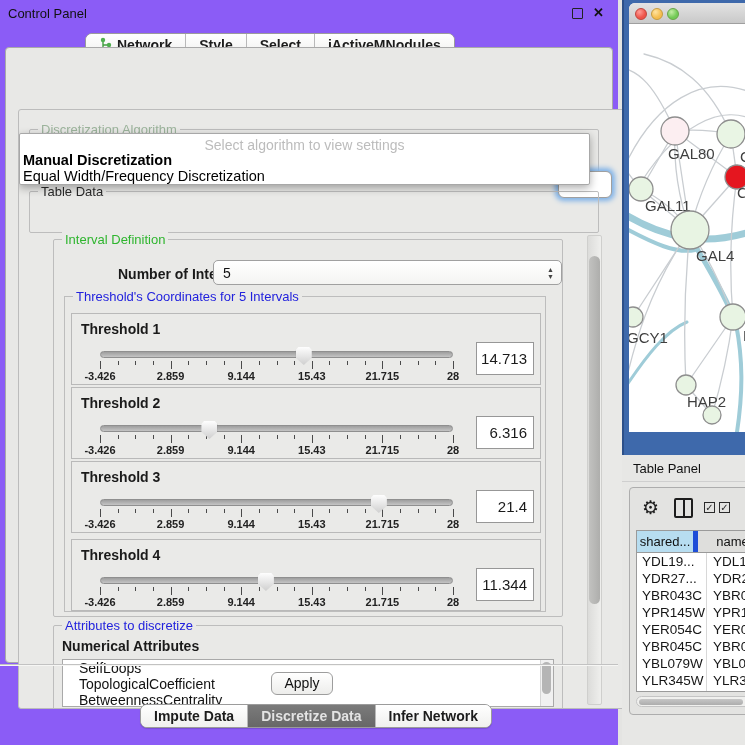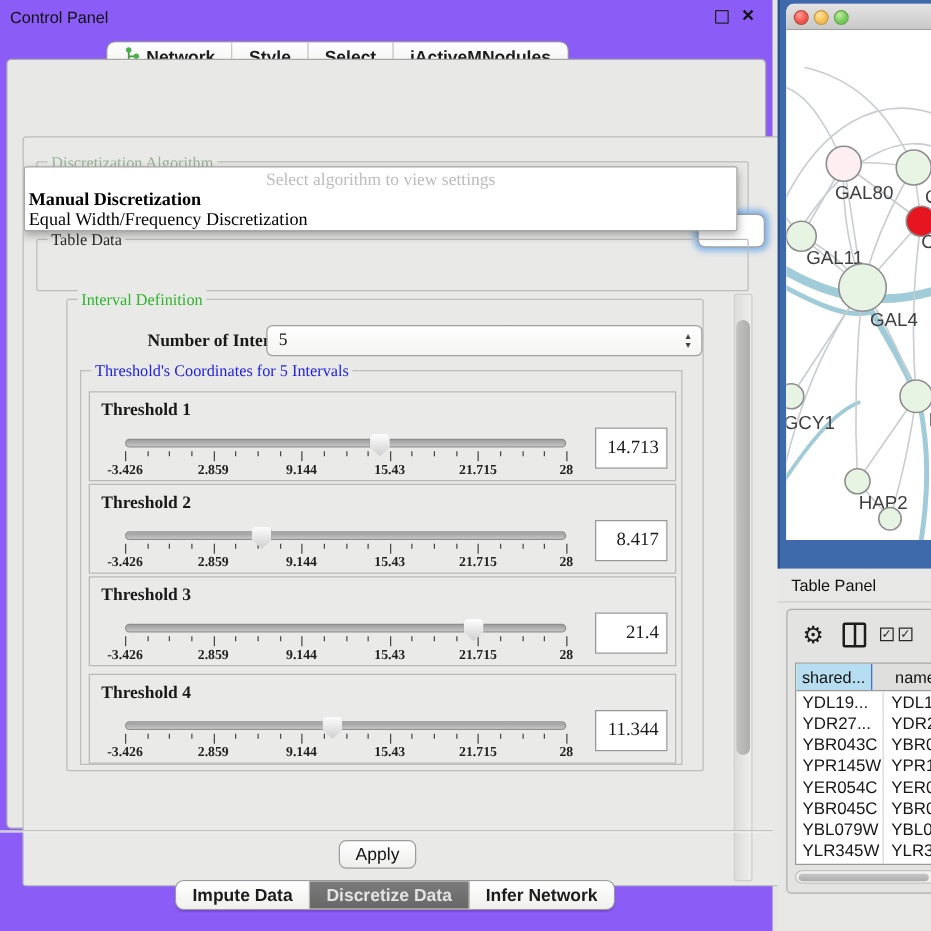--- a/index.html
+++ b/index.html
@@ -18,21 +18,21 @@
   
   .segbar { position:absolute; display:flex; border:1px solid #9b9b9b; border-radius:7px; overflow:hidden; background:#fff; box-shadow:0 1px 1px rgba(0,0,0,.15); }
   #top-tabs { left:85px; top:33px; height:24px; }
   #bottom-tabs { left:140px; top:704px; height:24px; }
   .seg { display:flex; align-items:center; gap:5px; padding:0 13px; font-size:14px; font-weight:bold; color:#1c1c1c; background:linear-gradient(#ffffff,#f0f0ee); border-right:1px solid #b9b9b9; white-space:nowrap; }
   .seg:last-child { border-right:none; }
   .seg.active { background:linear-gradient(#7b7b7b,#676767); color:#e3e3e3; }
 
   
   #outer-panel { position:absolute; left:5px; top:47px; width:608px; height:616px; border:1px solid #a9a9a9; border-radius:4px; background:#e8e8e6; }
-  #inner-panel { position:absolute; left:12px; top:61px; width:680px; height:600px; border:1px solid #bcbcbc; border-radius:3px; background:#e9e9e7; overflow:hidden;font-family:Liberation Serif, serif; }
+  #inner-panel { position:absolute; left:12px; top:61px; width:680px; height:600px; border:1px solid #bcbcbc; border-radius:3px; background:#e9e9e7; overflow:hidden; }
 
   .group { position:absolute; border:1px solid #bdbdbd; border-radius:2px; }
   .group-title { position:absolute; top:-8px; left:8px; background:#e9e9e7; padding:0 3px; font-size:13px; white-space:nowrap; }
 
   
   #algo-group { left:10px; top:19px; width:570px; height:56px; }
   #algo-group .group-title { color:#9bb39b; }
   #algo-combo-sliver { position:absolute; left:528px; top:41px; width:54px; height:27px; background:#fff; border:1px solid #9f9f9f; border-radius:6px; box-shadow:0 0 5px 2.5px #7fb2e8; }
 
   
@@ -107,21 +107,21 @@
   #tp-card { position:absolute; left:7px; top:32px; width:130px; height:228px; background:#e3e3e1; border:1px solid #adadad; border-radius:4px; }
   #tp-toolbar { position:absolute; left:0; top:6px; width:130px; height:28px; }
   #gear-icon { position:absolute; left:12px; top:2px; font-size:19px; color:#1d1d1d; }
   #split-icon { position:absolute; left:44px; top:4px; width:19px; height:20px; border:2px solid #1d1d1d; border-radius:2px; }
   #split-icon::after { content:""; position:absolute; left:6.5px; top:0; width:2px; height:16px; background:#1d1d1d; }
   .chk-icon { position:absolute; top:8px; width:11px; height:11px; border:1.5px solid #2a2a2a; font-size:10px; line-height:9px; text-align:center; color:#2a2a2a; }
   #chk1 { left:74px; } #chk2 { left:89px; }
   #tp-table { position:absolute; left:6px; top:42px; width:132px; height:162px; border:1px solid #9a9a9a; background:#fff; overflow:hidden; }
   #tp-header { display:flex; height:22px; border-bottom:1px solid #9a9a9a; }
   .tp-hcell { font-size:13px; color:#111; text-align:center; line-height:21px; overflow:hidden; white-space:nowrap; }
-  #tp-hcell-0 { width:70px; background:#b7ddf0; border-right:1px solid #1d4ed8; }
+  #tp-hcell-0 { width:70px; background:#b7ddf0; border-right:5px solid #1d4ed8; }
   #tp-hcell-1 { width:80px; background:#dededc; }
   .tp-row { display:flex; height:17px; }
   .tp-cell { font-size:13.5px; color:#161616; line-height:17px; white-space:nowrap; overflow:hidden; }
   .tp-cell-0 { width:70px; padding-left:5px; border-right:1px solid #d8d8d8; }
   .tp-cell-1 { width:60px; padding-left:6px; }
   #tp-hscroll { position:absolute; left:6px; top:208px; width:132px; height:11px; background:#f0f0ee; border:1px solid #c4c4c4; border-radius:6px; }
   #tp-hscroll-thumb { position:absolute; left:2px; top:1.5px; width:104px; height:6px; border-radius:4px; background:linear-gradient(#c6c6c6,#adadad); }
 
   svg text { font-family:"Liberation Sans", sans-serif; }
 </style>
@@ -259,21 +259,21 @@
                     <div class="thr-ticklabels">
                       <b style="left: 0%;">-3.426</b>
                       <b style="left: 20%;">2.859</b>
                       <b style="left: 40%;">9.144</b>
                       <b style="left: 60%;">15.43</b>
                       <b style="left: 80%;">21.715</b>
                       <b style="left: 100%;">28</b>
                     </div>
                     <div class="thr-thumb" style="left: 30.9998%;"></div>
                   </div>
-                  <div class="thr-value">8.417</div>
+                  <div class="thr-value">6.316</div>
                 </div>
                 <div class="thr-row" style="top: 164px;">
                   <div class="thr-label">Threshold 3</div>
                   <div class="thr-slider">
                     <div class="thr-track"></div>
                     <div class="thr-ticks">
                       <i class="major" style="left: 0%;"></i>
                       <i style="left: 5%;"></i>
                       <i style="left: 10%;"></i>
                       <i style="left: 15%;"></i>
@@ -343,20 +343,34 @@
                       <b style="left: 100%;">28</b>
                     </div>
                     <div class="thr-thumb" style="left: 46.9993%;"></div>
                   </div>
                   <div class="thr-value">11.344</div>
                 </div>
               </div>
           </div>
         </div>
 
+        <div id="attr-group" class="group">
+          <span class="group-title">Attributes to discretize</span>
+          <span id="attr-list-label">Numerical Attributes</span>
+          <div id="attr-list">
+            <div id="attr-items">
+                <div class="attr-item">SelfLoops</div>
+                <div class="attr-item">TopologicalCoefficient</div>
+                <div class="attr-item">BetweennessCentrality</div>
+              </div>
+            <div id="attr-scroll-track">
+                <div id="attr-scroll-thumb"></div>
+              </div>
+          </div>
+        </div>
 
         <div id="cp-vscroll">
           <div id="cp-vscroll-thumb"></div>
         </div>
 
       </div>
     </div>
 
     <div id="apply-band">
       <div id="apply-button">Apply</div>

